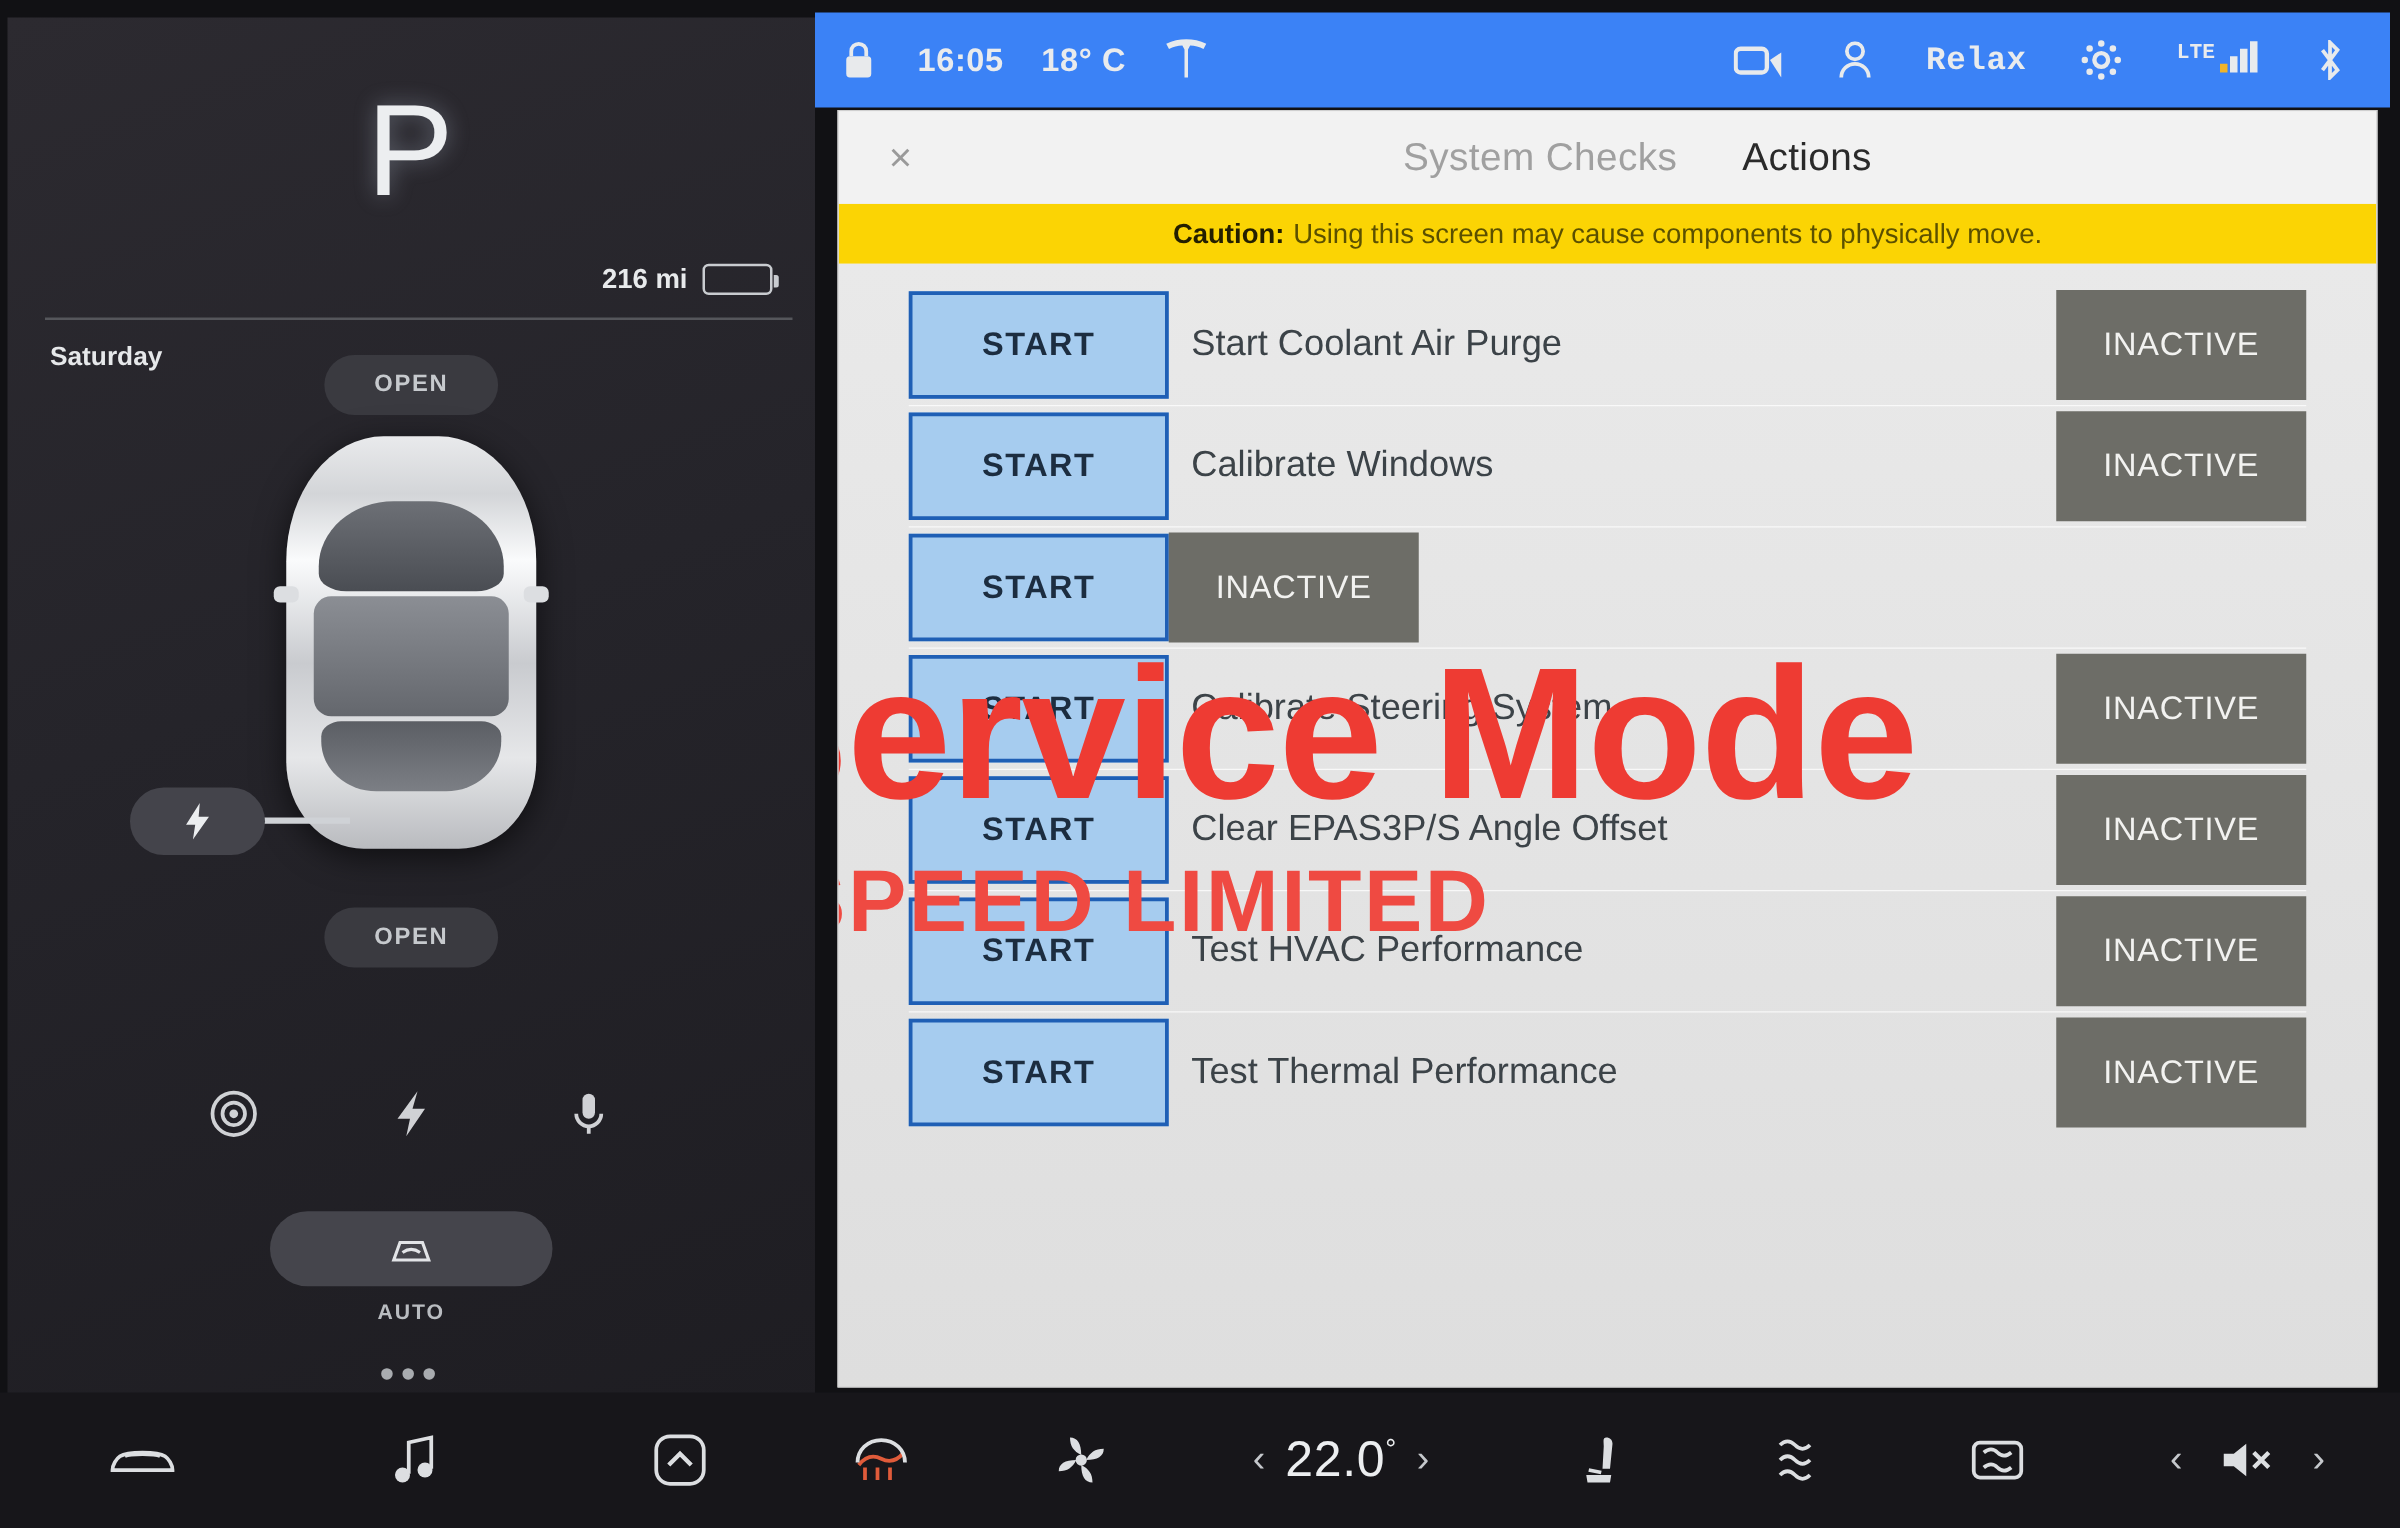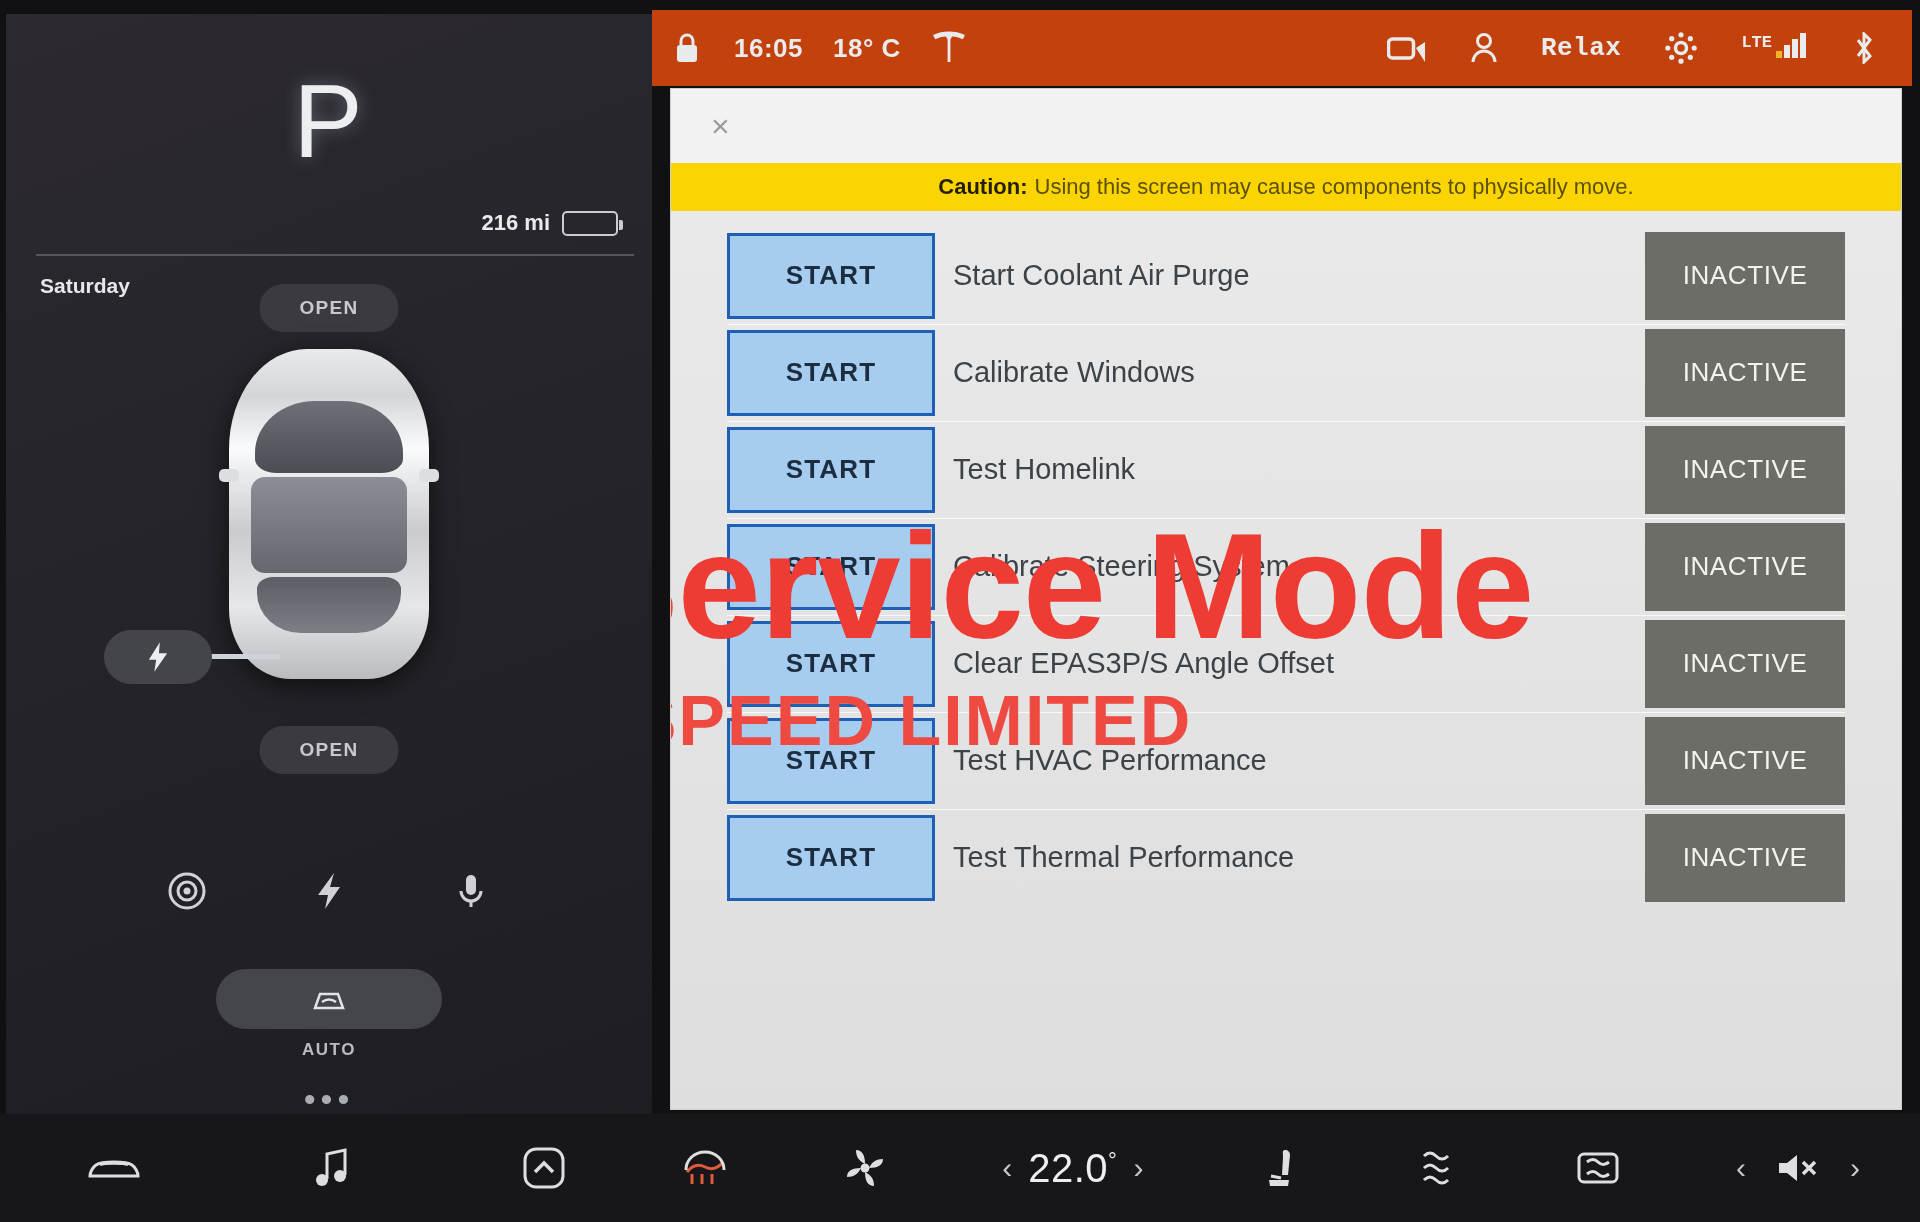--- a/index.html
+++ b/index.html
@@ -127,21 +127,21 @@
     color: #b9bcc0; font-size: 17px; font-weight: bold; letter-spacing: 1.5px;
   }
   #more-dots {
     position: absolute; left: 0; right: 0; top: 1075px; text-align: center;
     color: #a9acb0; font-size: 34px; letter-spacing: 5px; line-height: .6;
   }
 
   
   #status-bar {
     position: absolute; left: 652px; top: 10px; right: 8px; height: 76px;
-    background: #c2410c;
+    background: #3b82f6;
     display: flex; align-items: center;
   }
   #status-left { display: flex; align-items: center; gap: 34px; margin-left: 22px; }
   #status-center { display: flex; align-items: center; gap: 30px; margin-left: 34px; }
   #status-right { display: flex; align-items: center; gap: 44px; margin-left: auto; margin-right: 36px; font-family: Liberation Mono, monospace; }
   .sb-text { color: #e9ebed; font-size: 26px; font-weight: bold; letter-spacing: .5px; }
   .sb-icon svg { display: block; }
   #lte-group { display: flex; gap: 4px; }
   #lte-label { color: #e9ebed; font-size: 17px; font-weight: bold; }
   .bar { width: 6px; background: #e9ebed; margin-right: 2px; display: inline-block; }
@@ -373,20 +373,24 @@
             <path d="M6 8l12 16-6 6V2l6 6L6 24" fill="none" stroke="#e8eaec" stroke-width="3"></path>
           </svg>
       </span>
     </div>
   </div>
 
   <div id="app-window">
 
     <div id="app-tabs">
       <span id="close-x">×</span>
+      <div id="tab-group">
+        <span class="tab" id="tab-system-checks">System Checks</span>
+        <span class="tab" id="tab-actions">Actions</span>
+      </div>
     </div>
 
     <div id="caution-bar">
       <b>Caution:</b>
       <span id="caution-text">Using this screen may cause components to physically move.</span>
     </div>
 
     <div id="actions-list">
 
       <div class="action-row">
@@ -394,21 +398,20 @@
           <div class="action-label">Start Coolant Air Purge</div>
           <div class="status-badge">INACTIVE</div>
         </div>
         <div class="action-row">
           <div class="start-btn">START</div>
           <div class="action-label">Calibrate Windows</div>
           <div class="status-badge">INACTIVE</div>
         </div>
         <div class="action-row">
           <div class="start-btn">START</div>
-          <div class="action-label">Test Homelink</div>
           <div class="status-badge">INACTIVE</div>
         </div>
         <div class="action-row">
           <div class="start-btn">START</div>
           <div class="action-label">Calibrate Steering System</div>
           <div class="status-badge">INACTIVE</div>
         </div>
         <div class="action-row">
           <div class="start-btn">START</div>
           <div class="action-label">Clear EPAS3P/S Angle Offset</div>

